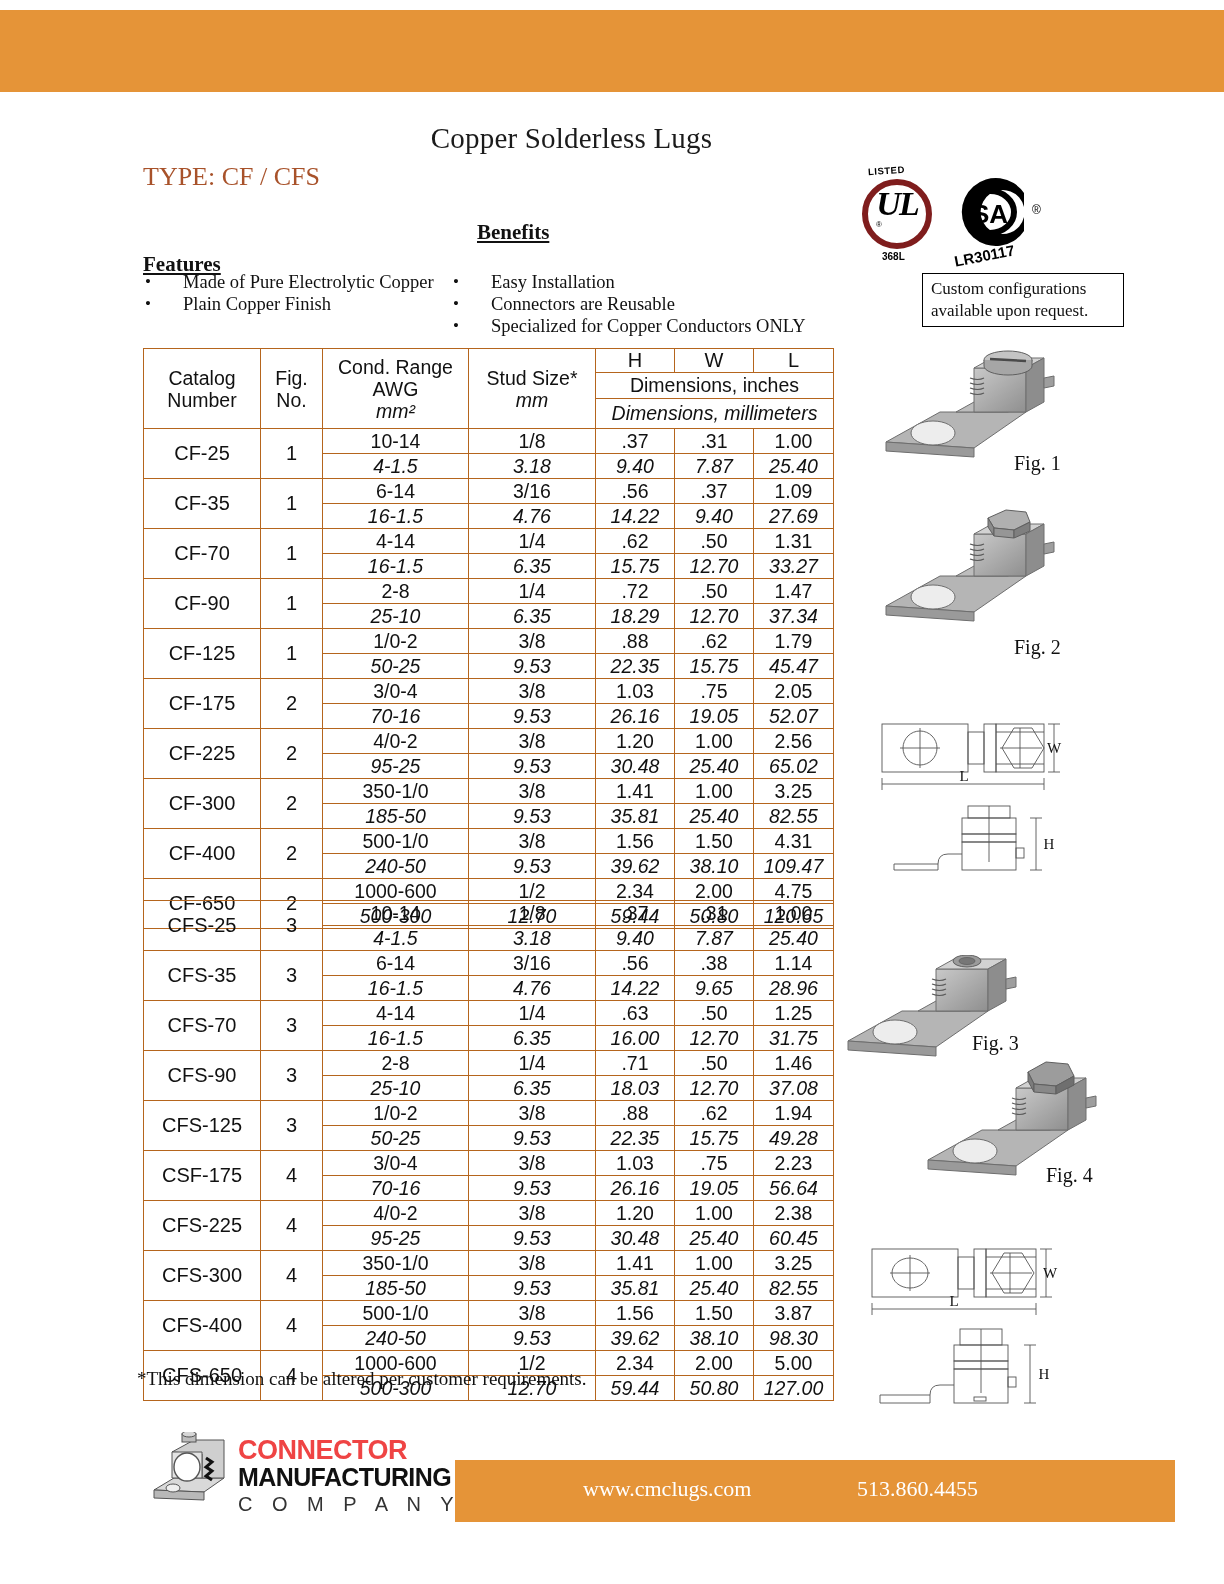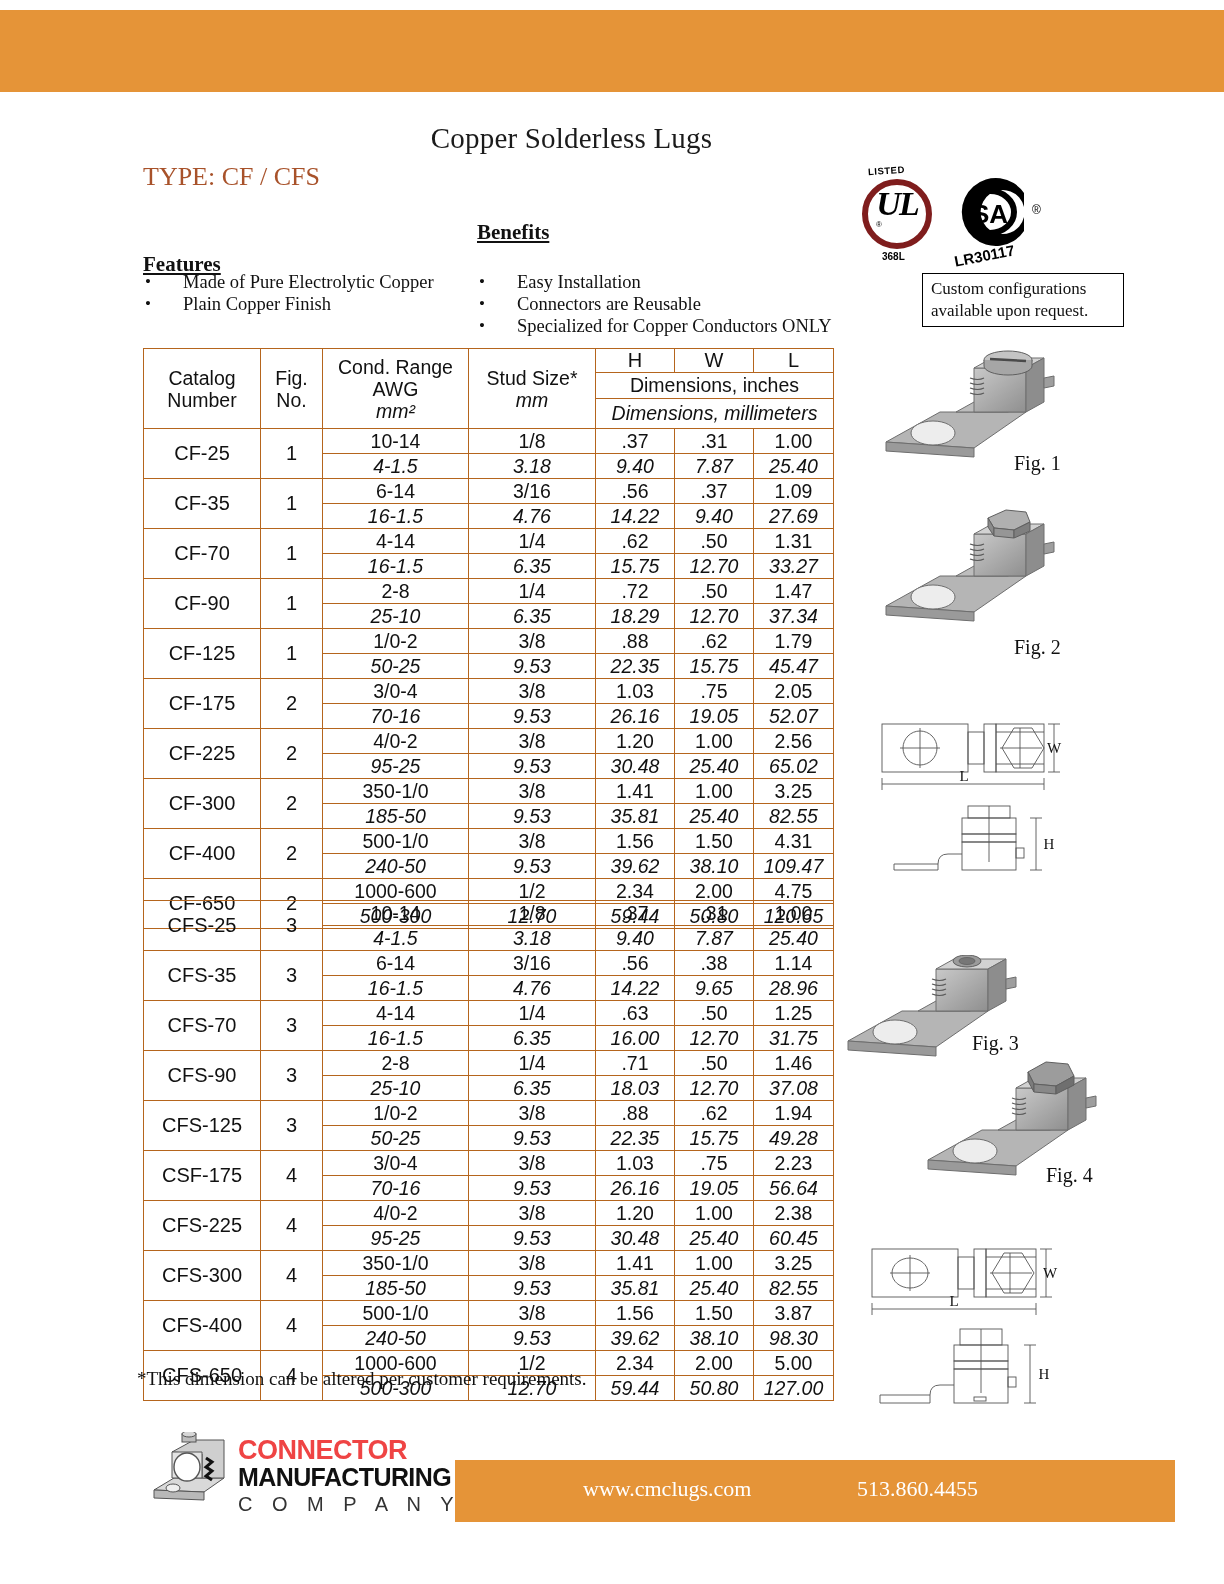--- a/index.html
+++ b/index.html
@@ -49,21 +49,21 @@
   .col-head.benefits { left: 477px; top: 220px; }
 
   .bullets {
     position: absolute;
     font-family: "Liberation Serif", serif;
     font-size: 18.5px;
     color: #111;
     line-height: 21px;
   }
   .bullets.features { left: 143px; top: 272px; width: 300px; }
-  .bullets.benefits { left: 477px; top: 272px; width: 420px; }
+  .bullets.benefits { left: 451px; top: 272px; width: 420px; }
   .bullets li { list-style: none; position: relative; padding-left: 40px; margin-bottom: 1px; }
   .bullets li::before {
     content: "\2022";
     position: absolute; left: 2px; top: -1px;
     font-size: 17px;
   }
   .bullets ul { margin: 0; padding: 0; }
 
   
   .cert-area { position: absolute; left: 862px; top: 165px; width: 300px; height: 110px; }

